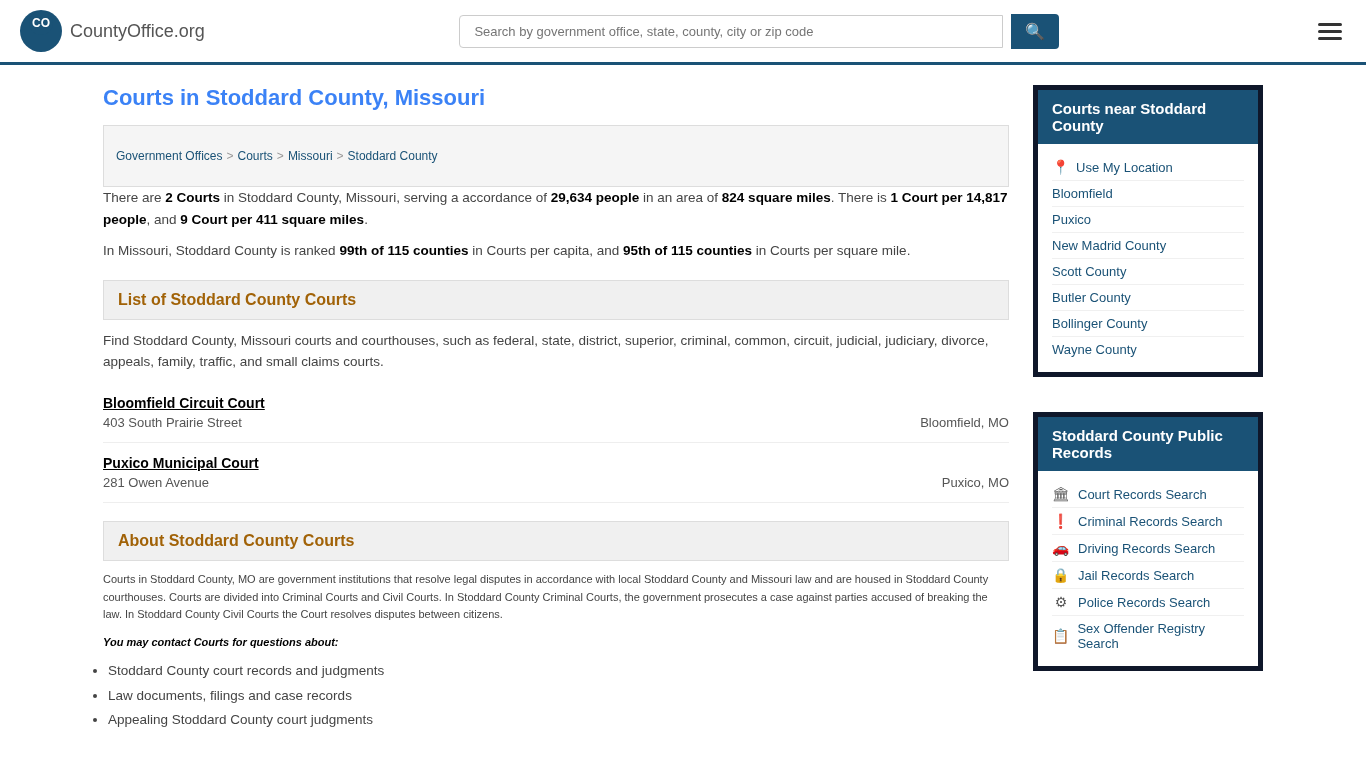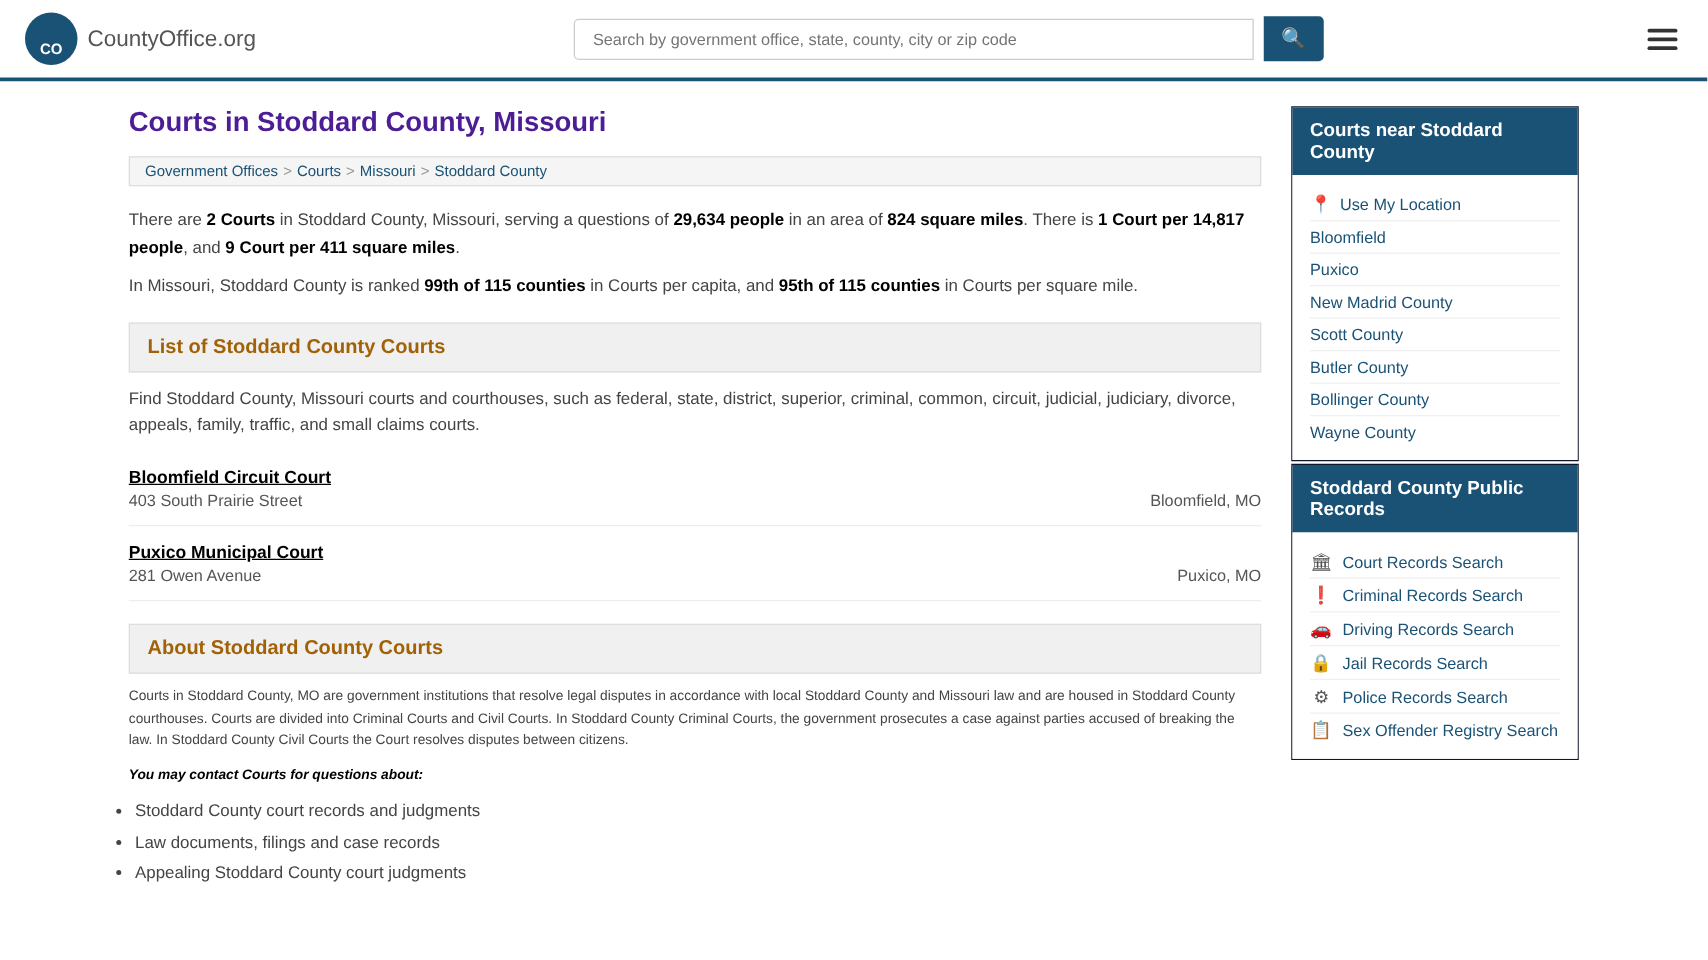--- a/index.html
+++ b/index.html
@@ -18,21 +18,21 @@
       display: flex;
       align-items: center;
       gap: 8px;
     }
     .logo-circle {
       width: 42px;
       height: 42px;
       border-radius: 50%;
       background: #1a5276;
       display: flex;
-      align-items: flex-end;
+      align-items: flex-start;
       justify-content: center;
       color: #fff;
       font-size: 18px;
       font-weight: bold;
     }
     .logo-text {
       font-size: 18px;
       font-weight: bold;
       color: #1a5276;
     }
@@ -94,32 +94,31 @@
     }
     .sidebar {
       width: 230px;
       flex-shrink: 0;
     }
 
     
     .page-title {
       font-size: 22px;
       font-weight: bold;
-      color: #4c1d95;
+      color: #3b82f6;
       margin-bottom: 14px;
     }
 
     
     .breadcrumb {
       font-size: 12px;
       color: #666;
       background: #f5f5f5;
-      padding: 4px 12px;
+      padding: 23px 12px;
       border: 1px solid #ddd;
-      margin-bottom: 16px;
       display: flex;
       align-items: center;
       gap: 4px;
       flex-wrap: wrap;
     }
     .breadcrumb a { color: #1a5276; text-decoration: none; }
     .breadcrumb-sep { color: #999; }
 
     
     .summary-text {
@@ -171,22 +170,22 @@
     .about-text b { color: #000; }
     .bullet-list {
       margin: 8px 0 0 5px;
       font-size: 13.5px;
       color: #444;
       line-height: 1.8;
     }
 
     
     .sidebar-box {
-      border: 1px solid #0f172a;
-      margin-bottom: 2px;
+      border: 5px solid #0f172a;
+      margin-bottom: 35px;
     }
     .sidebar-box-header {
       background: #1a5276;
       color: #fff;
       padding: 10px 14px;
       font-size: 15px;
       font-weight: bold;
     }
     .sidebar-box-body {
       padding: 10px 14px;
@@ -273,21 +272,21 @@
       <a href="#">Government Offices</a>
       <span class="breadcrumb-sep">&gt;</span>
       <a href="#">Courts</a>
       <span class="breadcrumb-sep">&gt;</span>
       <a href="#">Missouri</a>
       <span class="breadcrumb-sep">&gt;</span>
       <a href="#">Stoddard County</a>
     </nav>
 
     <p class="summary-text">
-      <span>There are </span><b>2 Courts</b><span> in Stoddard County, Missouri, serving a questions of </span><b>29,634 people</b><span> in an area of </span><b>824 square miles</b><span>. There is </span><b>1 Court per 14,817 people</b><span>, and </span><b>9 Court per 411 square miles</b><span>.</span>
+      <span>There are </span><b>2 Courts</b><span> in Stoddard County, Missouri, serving a accordance of </span><b>29,634 people</b><span> in an area of </span><b>824 square miles</b><span>. There is </span><b>1 Court per 14,817 people</b><span>, and </span><b>9 Court per 411 square miles</b><span>.</span>
     </p>
     <p class="summary-text">
       <span>In Missouri, Stoddard County is ranked </span><b>99th of 115 counties</b><span> in Courts per capita, and </span><b>95th of 115 counties</b><span> in Courts per square mile.</span>
     </p>
 
     <div class="section-header">List of Stoddard County Courts</div>
     <p class="summary-text">Find Stoddard County, Missouri courts and courthouses, such as federal, state, district, superior, criminal, common, circuit, judicial, judiciary, divorce, appeals, family, traffic, and small claims courts.</p>
 
     <div class="court-item">
       <div class="court-name">Bloomfield Circuit Court</div>

